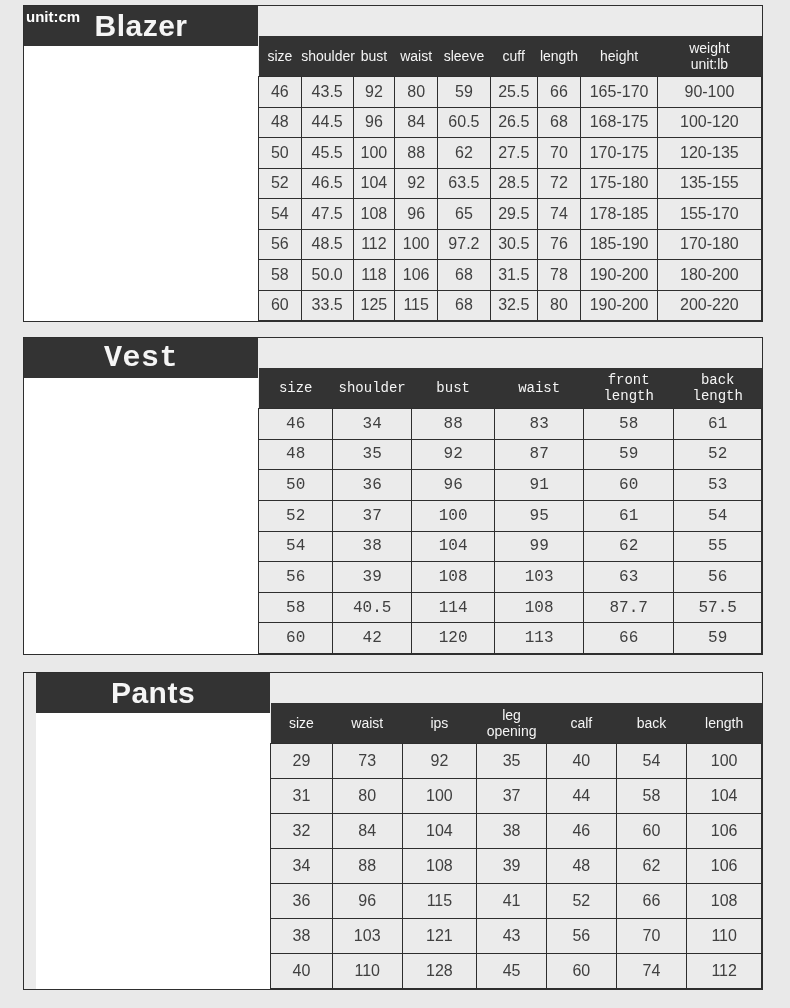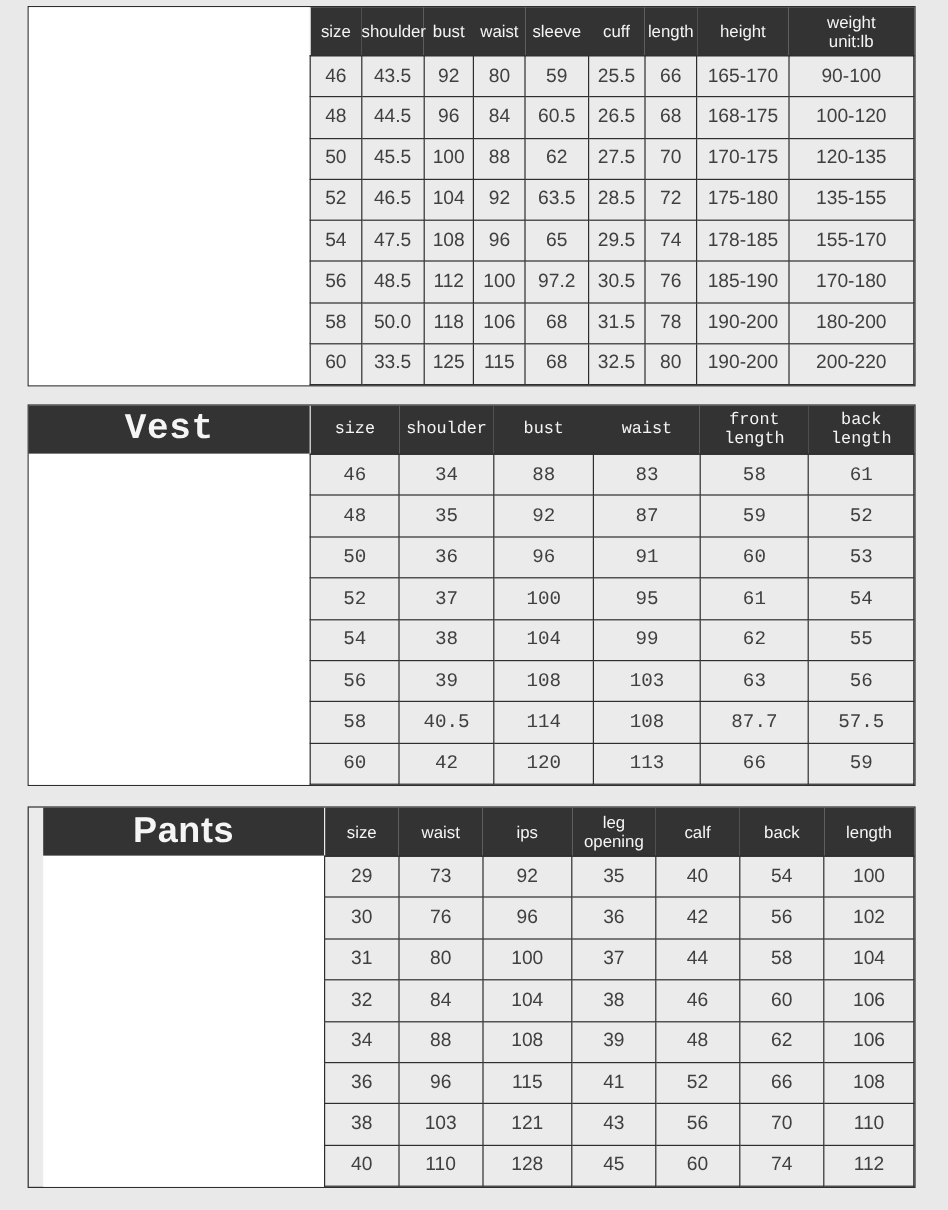--- a/index.html
+++ b/index.html
@@ -30,21 +30,21 @@
     display:flex; align-items:center; justify-content:center;
   }
   .section-title { font-size:30px; font-weight:bold; letter-spacing:0.5px; }
   .unit-label {
     position:absolute; left:2px; top:2px;
     font-size:15px; font-weight:bold; color:#ffffff;
     white-space:nowrap;
   }
   .image-area { flex:1; background:#ffffff; }
 
-  .table-col { flex:1; }
+  .table-col { flex:1;margin-top:30px; }
   table.size-table {
     width:100%; height:100%;
     border-collapse:collapse; table-layout:fixed;
   }
   table.size-table th {
     background:#333333; color:#f5f5f5;
     font-weight:normal; font-size:14px; line-height:1.15;
     height:40px; padding:0;
     text-align:center; vertical-align:middle;
     white-space:pre-line;
@@ -59,20 +59,24 @@
     overflow:hidden;
   }
 </style>
 </head>
 <body>
 
 <div class="page">
 
   <div class="section s0">
     <div class="left-col">
+      <div class="title-bar">
+        <span class="unit-label">unit:cm</span>
+        <span class="section-title">Blazer</span>
+      </div>
       <div class="image-area"></div>
     </div>
     <div class="table-col">
       <table class="size-table">
           <colgroup>
             <col style="width: 8.5%;">
             <col style="width: 10.3%;">
             <col style="width: 8.3%;">
             <col style="width: 8.5%;">
             <col style="width: 10.5%;">
@@ -322,29 +326,20 @@
             <tr>
               <td>29</td>
               <td>73</td>
               <td>92</td>
               <td>35</td>
               <td>40</td>
               <td>54</td>
               <td>100</td>
             </tr>
             <tr>
-              <td>30</td>
-              <td>76</td>
-              <td>96</td>
-              <td>36</td>
-              <td>42</td>
-              <td>56</td>
-              <td>102</td>
-            </tr>
-            <tr>
               <td>31</td>
               <td>80</td>
               <td>100</td>
               <td>37</td>
               <td>44</td>
               <td>58</td>
               <td>104</td>
             </tr>
             <tr>
               <td>32</td>

